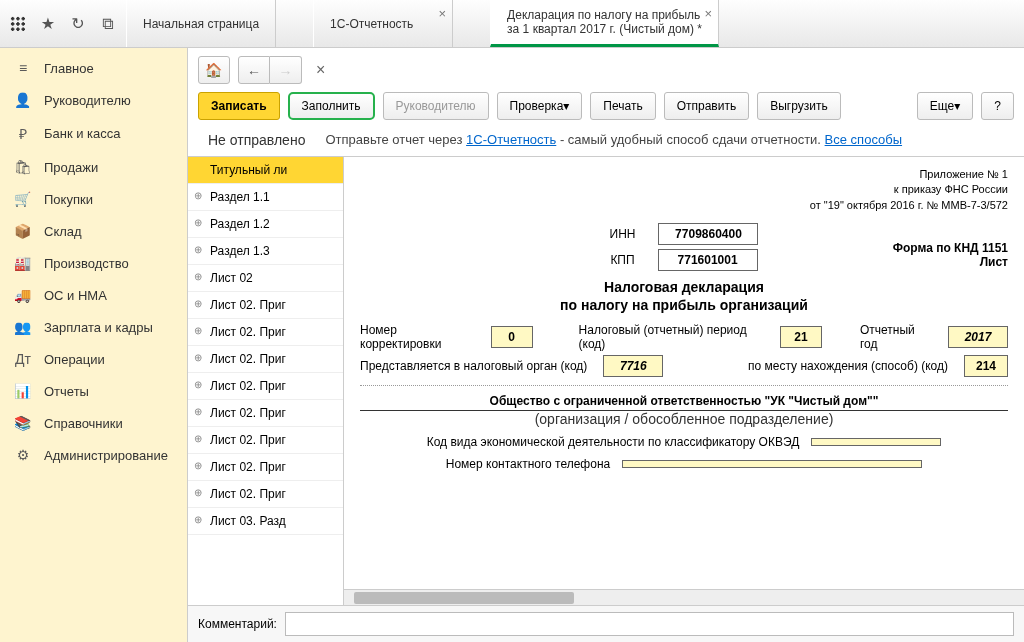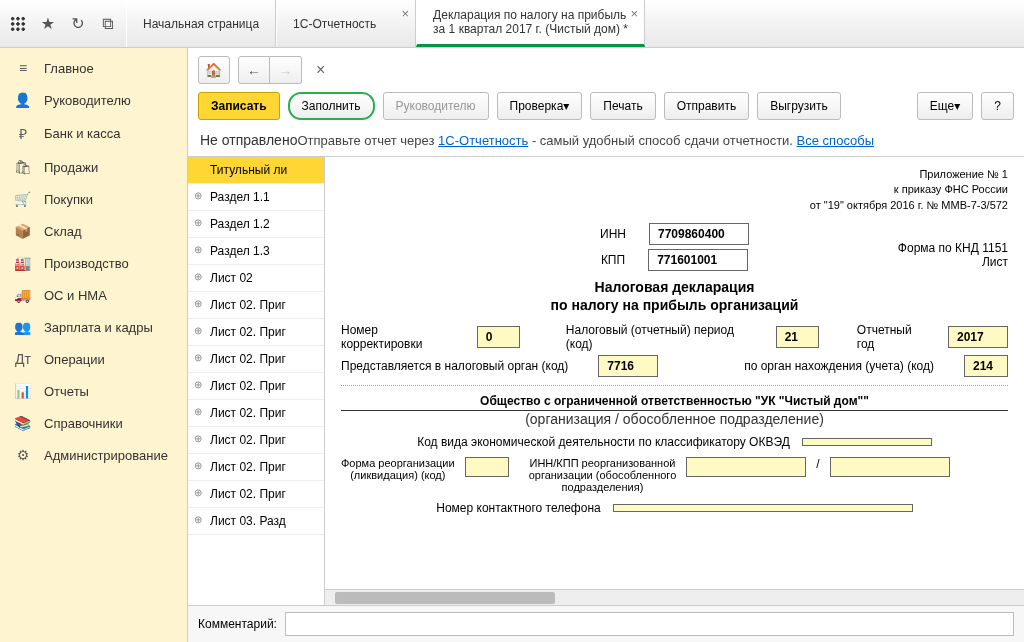--- a/index.html
+++ b/index.html
@@ -2,21 +2,21 @@
 <html><head>
 <meta charset="utf-8">
 <style>
   * { box-sizing: border-box; margin: 0; padding: 0; }
   body { font-family: Arial, sans-serif; font-size: 12px; background: #fff; width: 1024px; height: 642px; overflow: hidden; }
   
   
   .topbar { height: 48px; background: linear-gradient(#fefefe, #e8e8e8); border-bottom: 1px solid #ccc; display: flex; align-items: stretch; }
   .topbar-icons { display: flex; align-items: center; padding: 0 8px; gap: 10px; }
   .topbar-icon { width: 20px; height: 20px; display: flex; align-items: center; justify-content: center; font-size: 16px; color: #555; cursor: pointer; }
-  .tabs { display: flex; align-items: stretch; }
+  .tabs { display: flex; align-items: stretch; gap: 37px; }
   .tab { padding: 8px 16px; border-right: 1px solid #ccc; border-left: 1px solid #fff; display: flex; flex-direction: column; justify-content: center; min-width: 140px; cursor: pointer; position: relative; font-size: 12px; color: #333; }
   .tab.active { background: #fff; border-bottom: 3px solid #009646; }
   .tab-close { position: absolute; right: 6px; top: 6px; font-size: 13px; color: #777; }
   
   
   .main { display: flex; height: calc(100% - 48px); }
   
   
   .sidebar { width: 188px; background: #fef4cf; border-right: 1px solid #ccc; padding-top: 4px; }
   .side-item { display: flex; align-items: center; gap: 12px; padding: 8px 14px; color: #333; cursor: pointer; font-size: 13px; }
@@ -31,49 +31,49 @@
   .nav-group { display: flex; }
   .nav-group .nav-btn:first-child { border-radius: 3px 0 0 3px; }
   .nav-group .nav-btn:last-child { border-radius: 0 3px 3px 0; border-left: none; }
   .doc-title { flex: 1; font-size: 16px; padding: 4px 10px; border: 2px solid #26b14c; border-radius: 6px; }
   .close-x { font-size: 16px; color: #666; padding: 0 6px; cursor: pointer; }
   
   
   .toolbar { display: flex; align-items: flex-start; gap: 8px; padding: 0 10px 8px; }
   .btn { height: 28px; padding: 0 12px; border: 1px solid #bbb; background: linear-gradient(#fff,#eee); border-radius: 3px; cursor: pointer; font-size: 12px; display: inline-flex; align-items: center; }
   .btn.primary { background: #ffd633; border-color: #caa200; font-weight: bold; }
-  .btn.highlight { border: 2px solid #26b14c; border-radius: 13px; }
+  .btn.highlight { border: 2px solid #26b14c; border-radius: 5px; }
   .btn.disabled { color: #999; }
   .toolbar-spacer { flex: 1; }
   
   
-  .status-line { padding: 4px 12px 8px; font-size: 13px; display: flex; align-items: center; }
+  .status-line { padding: 4px 12px 8px; font-size: 13px; display: flex; gap: 20px; align-items: flex-start; margin-left: 8px; }
   .status-label { font-size: 14px; color: #333; }
   .status-text { color: #444; }
   .link { color: #0066cc; text-decoration: underline; cursor: pointer; }
   
   
   .doc-area { flex: 1; display: flex; border-top: 1px solid #ccc; overflow: hidden; }
   
   
-  .section-tree { width: 137px; border-right: 1px solid #ccc; overflow-y: auto; background: #fff; }
+  .section-tree { width: 156px; border-right: 1px solid #ccc; overflow-y: auto; background: #fff; }
   .tree-item { padding: 6px 6px 6px 22px; border-bottom: 1px solid #eee; cursor: pointer; font-size: 12px; position: relative; white-space: nowrap; overflow: hidden; }
   .tree-item::before { content: '⊕'; position: absolute; left: 6px; color: #888; font-size: 10px; }
   .tree-item.active { background: #ffd633; }
   .tree-item.active::before { content: ''; }
   
   
   .form-panel { flex: 1; overflow: auto; padding: 10px 16px; position: relative; }
   .form-header { text-align: right; font-size: 11px; line-height: 1.4; margin-bottom: 10px; }
   .form-row { display: flex; align-items: center; gap: 23px; margin: 4px 0; font-size: 12px; }
   .form-row.center { justify-content: center; }
-  .inp { border: 1px solid #666; background: #fff; padding: 3px 8px; font-size: 12px; min-width: 100px; font-weight: bold; }
+  .inp { border: 1px solid #666; background: #fff; padding: 3px 8px; font-size: 12px; text-align: center; min-width: 100px; font-weight: bold; }
   .inp.yellow { background: #fff9c4; }
   .inp.small { min-width: 40px; width: 44px; }
-  .inp.med { min-width: 60px; width: 60px; }
+  .inp.med { min-width: 60px; width: 60px; font-style: italic; }
   .inp.wide { min-width: 120px; }
   .form-title { text-align: center; font-weight: bold; font-size: 14px; margin: 10px 0 2px; }
   .form-sub { text-align: center; font-size: 14px; color: #333; margin-bottom: 8px; }
   hr.sep { border: none; border-top: 1px dotted #999; margin: 8px 0; }
   .org-line { text-align: center; font-weight: bold; font-size: 12px; border-bottom: 1px solid #333; padding-bottom: 2px; }
   
   
   .comment-row { display: flex; align-items: center; gap: 8px; padding: 6px 10px; border-top: 1px solid #ccc; background: #f7f7f7; }
   .comment-row input { flex: 1; border: 1px solid #bbb; padding: 4px 6px; font-size: 12px; }
   
@@ -232,68 +232,53 @@
         </div>
 
         <div class="form-row center">
           <span>ИНН</span>
           <span class="inp">7709860400</span>
         </div>
         <div class="form-row center">
           <span>КПП</span>
           <span class="inp">771601001</span>
         </div>
-        <div style="text-align:right; font-size:12px; font-weight:normal; margin-top:-34px">
+        <div style="text-align:right; font-size:12px; font-weight:bold; margin-top:-34px">
           <div>Форма по КНД 1151</div>
           <div>Лист</div>
         </div>
 
         <div class="form-title">Налоговая декларация</div>
         <div class="form-title" style="margin-top:0">по налогу на прибыль организаций</div>
 
         <div class="form-row" style="gap:18px; margin-top:10px">
           <span>Номер корректировки</span>
           <span class="inp yellow small">0</span>
           <span style="margin-left:28px">Налоговый (отчетный) период (код)</span>
           <span class="inp yellow small">21</span>
           <span style="margin-left:20px">Отчетный год</span>
           <span class="inp yellow med">2017</span>
         </div>
 
-        <div class="form-row" style="gap:30px">
+        <div class="form-row" style="gap:16px">
           <span>Представляется в налоговый орган (код)</span>
           <span class="inp yellow med">7716</span>
-          <span style="margin-left:auto">по орган нахождения (учета) (код)</span>
+          <span style="margin-left:auto">по месту нахождения (способ) (код)</span>
           <span class="inp yellow small">214</span>
         </div>
 
         <hr class="sep">
         <div class="org-line">Общество с ограниченной ответственностью "УК "Чистый дом""</div>
         <div class="form-sub">(организация / обособленное подразделение)</div>
 
         <div class="form-row" style="justify-content:center; gap:12px">
           <span>Код вида экономической деятельности по классификатору ОКВЭД</span>
           <span class="inp yellow wide" style="min-width:130px"></span>
         </div>
 
-        <div class="form-row" style="gap:10px; align-items:flex-start; margin-top:8px">
-          <div style="text-align:center; font-size:11px">
-            <div>Форма реорганизации</div>
-            <div>(ликвидация) (код)</div>
-          </div>
-          <span class="inp yellow small" style="height:20px"></span>
-          <div style="text-align:center; font-size:11px; margin-left:10px">
-            <div>ИНН/КПП реорганизованной</div>
-            <div>организации (обособленного</div>
-            <div>подразделения)</div>
-          </div>
-          <span class="inp yellow wide" style="height:20px"></span>
-          <span>/</span>
-          <span class="inp yellow wide" style="height:20px"></span>
-        </div>
 
         <div class="form-row" style="justify-content:center; gap:12px; margin-top:8px">
           <span>Номер контактного телефона</span>
           <span class="inp yellow" style="min-width:300px"></span>
         </div>
       </div>
       <div class="hscroll">
             <div class="hscroll-thumb"></div>
           </div>
       </div>

